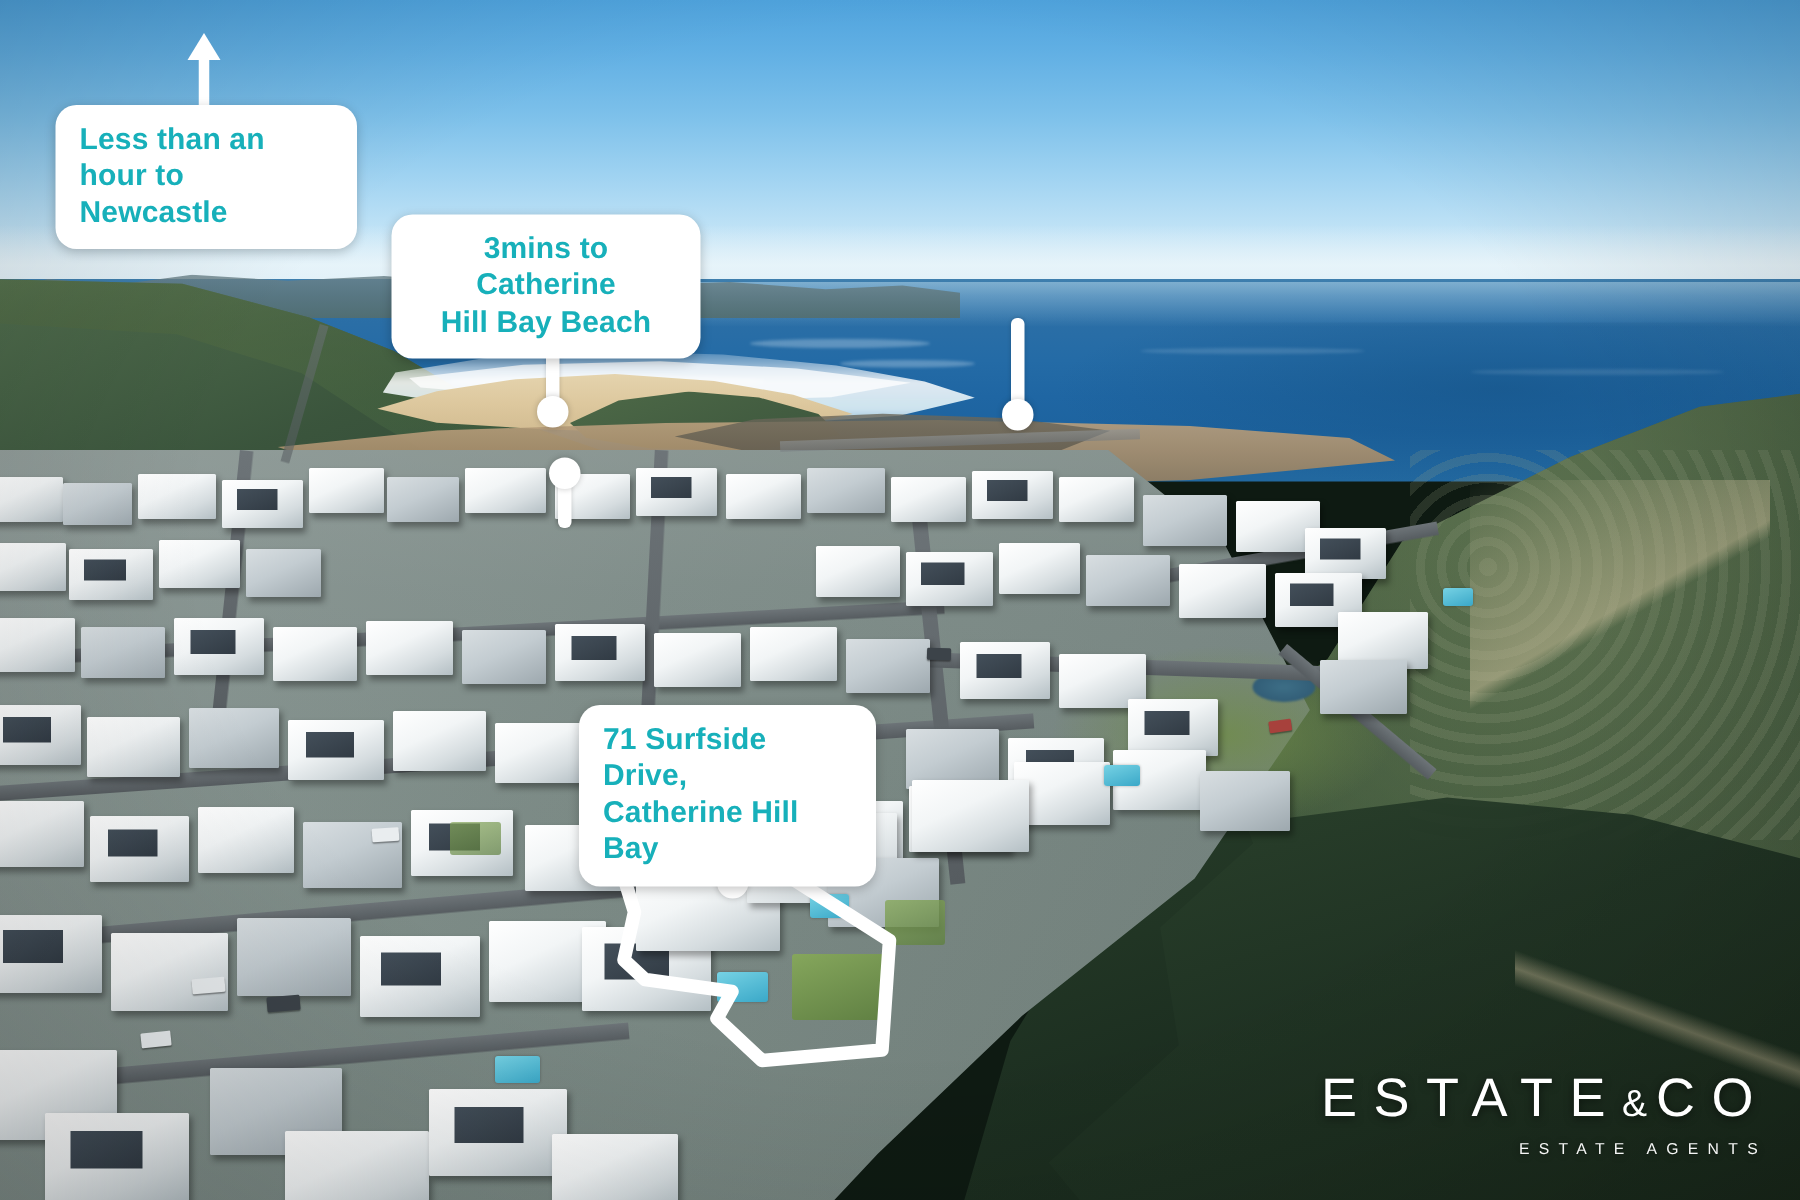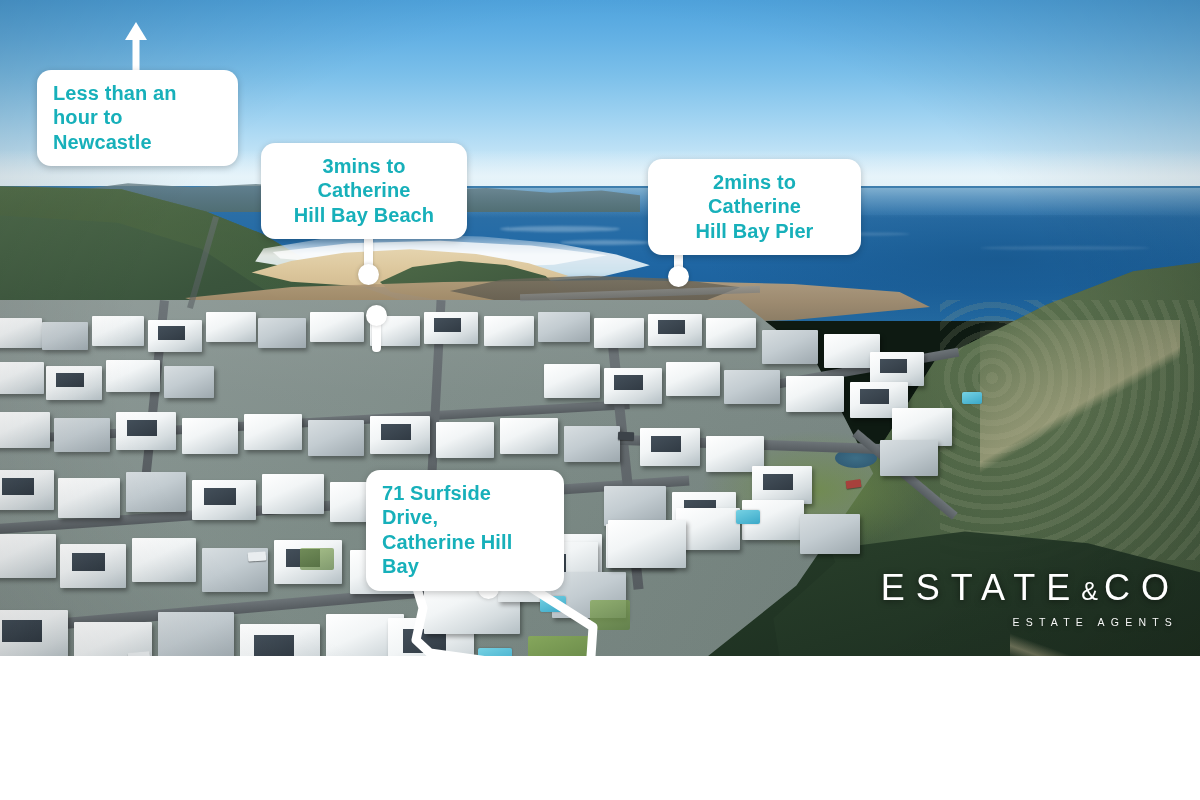--- a/index.html
+++ b/index.html
@@ -3,21 +3,21 @@
 <meta charset="utf-8">
 <style>
   * { box-sizing: border-box; margin: 0; padding: 0; }
   html, body {
     width: 1200px; height: 800px;
     overflow: hidden;
     font-family: "Liberation Sans", sans-serif;
   }
   #stage {
     position: relative;
-    width: 1200px; height: 656px;
+    width: 1200px; height: 800px;
     overflow: hidden;
     background: #0e1a12;
   }
 
   
   .layer { position: absolute; }
 
   
   #sky {
     left: 0; top: 0; width: 1200px; height: 200px;
@@ -453,29 +453,27 @@
   <div class="callout left" style="left:37px; top:70px; width:201px;">Less than an
 hour to Newcastle</div>
 
   <div class="leader" style="left:364px; top:196px; height:76px;"></div>
   <div class="leader-dot" style="left:358px; top:264px;"></div>
   <div class="callout center" style="left:261px; top:143px; width:206px;">3mins to Catherine
 Hill Bay Beach</div>
 
   <div class="leader" style="left:674px; top:212px; height:62px;"></div>
   <div class="leader-dot" style="left:668px; top:266px;"></div>
-  <div class="callout center" style="left:648px; top:159px; width:213px;">2mins to Catherine
-Hill Bay Pier</div>
 
   <div class="leader" style="left:372px; top:312px; height:40px;"></div>
   <div class="leader-dot" style="left:366px; top:305px;"></div>
 
   <div class="leader" style="left:484px; top:524px; height:66px;"></div>
   <div class="leader-dot" style="left:478px; top:578px;"></div>
-  <div class="callout left" style="left:366px; top:470px; width:198px;">71 Surfside Drive,
+  <div class="callout left" style="left:386px; top:470px; width:198px;">71 Surfside Drive,
 Catherine Hill Bay</div>
 
   <div id="logo">
     <div id="logo-main"><span>ESTATE</span><span id="logo-amp">&amp;</span><span>CO</span></div>
     <div id="logo-sub">ESTATE AGENTS</div>
   </div>
 
 </div>
 
 </body></html>

